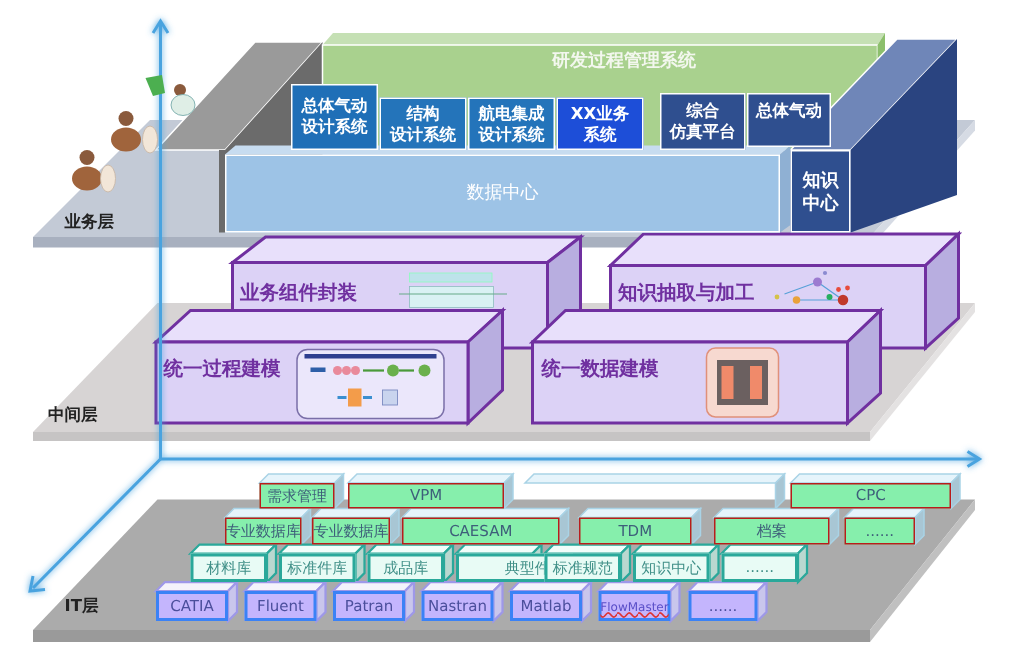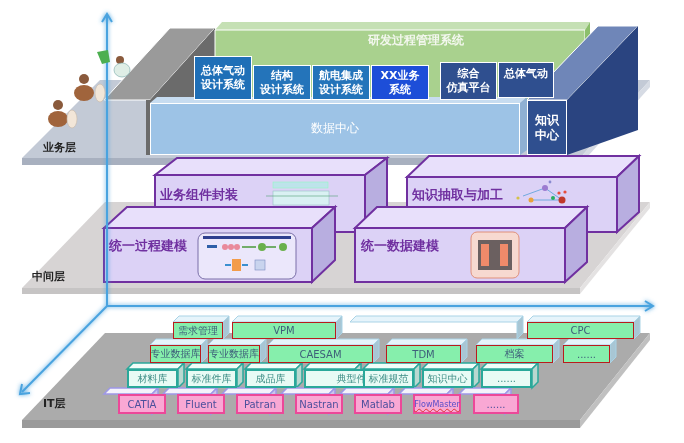--- a/index.html
+++ b/index.html
@@ -7,21 +7,21 @@
   #stage { position:absolute; left:0; top:0; width:684px; height:443px; }
   .abs { position:absolute; }
   .lbl { position:absolute; display:flex; align-items:center; justify-content:center; text-align:center; line-height:1.15; white-space:nowrap; }
   .layer-name { position:absolute; font-weight:bold; font-size:11px; color:#222; }
   
   .blue-box { position:absolute; color:#fff; font-weight:bold; font-size:11px; display:flex; align-items:center; justify-content:center; text-align:center; line-height:1.25; }
   
   .itbox { position:absolute; display:flex; align-items:center; justify-content:center; font-size:10px; white-space:nowrap; }
   .it-cyan { background:#86efac; border:1px solid #b91c1c; color:#3e5f7a; }
   .it-teal { background:#e8fbf5; border:2px solid #2aa89a; color:#3f8f87; }
-  .it-purple { background:#f9a8d4; border:2px solid #ec4899; color:#4b4f9c;margin-left:14px; }
+  .it-purple { background:#c4b5fd; border:2px solid #3b82f6; color:#4b4f9c; }
   .mid-title { position:absolute; font-weight:bold; font-size:13px; color:#7030a0; white-space:nowrap; }
 </style>
 </head>
 <body>
 
 <div id="stage">
 
   <svg class="abs" style="left:0;top:0" width="684" height="443">
     <defs>
       <filter id="glow" x="-20%" y="-20%" width="140%" height="140%">

